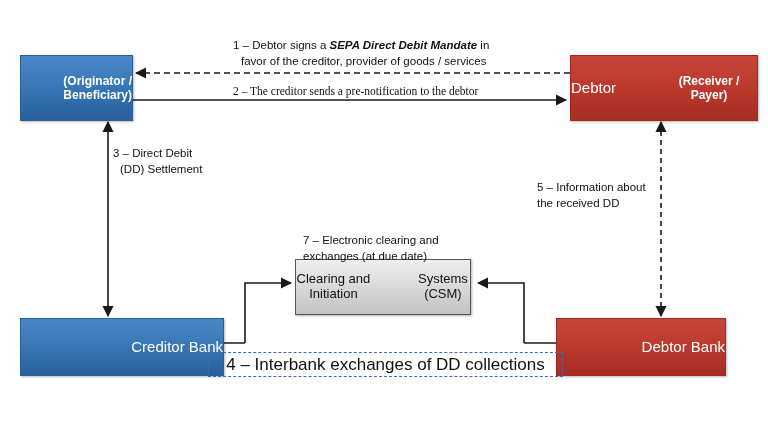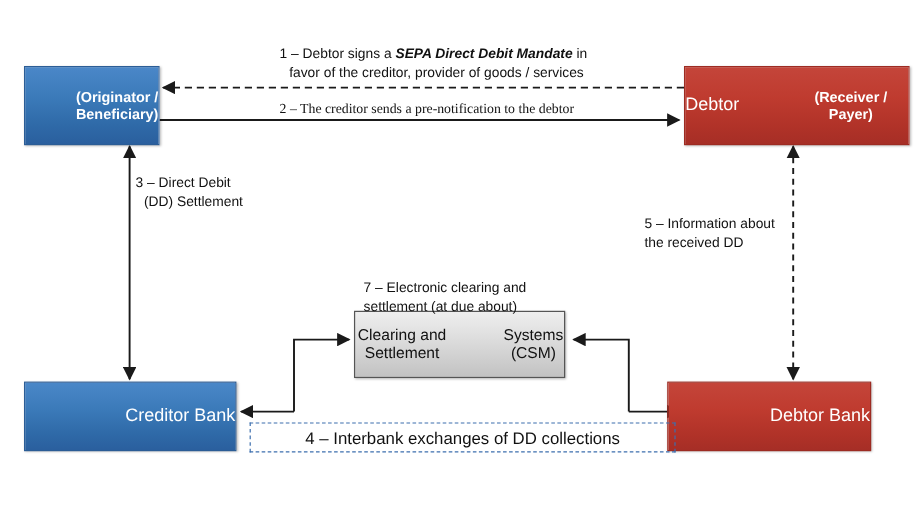--- a/index.html
+++ b/index.html
@@ -77,21 +77,21 @@
   .dashbox{
     position:absolute;
     box-sizing:border-box;
     border:1px dashed #3c6fae;
     display:flex;
     align-items:center;
     justify-content:center;
     background:transparent;
   }
   .dashbox .dbtext{
-    font-size:14px;
+    font-size:17px;
     color:#111111;
     white-space:nowrap;
   }
 </style>
 </head>
 <body>
 
 <div id="canvas">
 
   <svg id="wires" viewBox="0 0 768 432" xmlns="http://www.w3.org/2000/svg">
@@ -124,30 +124,30 @@
   <div class="node blue" style="left:20px;top:55px;width:113px;height:66px;">
     <div class="nline1">Creditor</div>
     <div class="nline2">(Originator / Beneficiary)</div>
   </div>
 
   <div class="node red" style="left:570px;top:55px;width:188px;height:66px;">
     <div class="nline1">Debtor</div>
     <div class="nline2">(Receiver / Payer)</div>
   </div>
 
-  <div class="node blue" style="left:20px;top:318px;width:177px;height:58px;">
+  <div class="node blue" style="left:20px;top:318px;width:204px;height:58px;">
     <div class="nline1">Creditor Bank</div>
   </div>
 
   <div class="node red" style="left:556px;top:318px;width:170px;height:58px;">
     <div class="nline1">Debtor Bank</div>
   </div>
 
   <div class="node grey" style="left:295px;top:259px;width:176px;height:56px;">
-    <div class="gline">Clearing and Settlement</div>
+    <div class="gline">Clearing and Initiation</div>
     <div class="gline">Systems (CSM)</div>
   </div>
 
   <div class="caption" style="left:233px;top:38px;">
     <div>
       <span>1 – Debtor signs a </span><span class="em">SEPA Direct Debit Mandate</span><span> in</span>
     </div>
     <div style="padding-left:8px;">favor of the creditor, provider of goods / services</div>
   </div>
 
@@ -160,21 +160,21 @@
     <div style="padding-left:7px;">(DD) Settlement</div>
   </div>
 
   <div class="caption" style="left:537px;top:180px;">
     <div>5 – Information about</div>
     <div>the received DD</div>
   </div>
 
   <div class="caption" style="left:303px;top:223px;margin-top:10px;">
     <div>7 – Electronic clearing and</div>
-    <div>settlement (at due about)</div>
+    <div>exchanges (at due date)</div>
   </div>
 
   <div class="dashbox" style="left:208px;top:352px;width:355px;height:25px;">
     <div class="dbtext">4 – Interbank exchanges of DD collections</div>
   </div>
 
 
 </div>
 
 </body></html>

